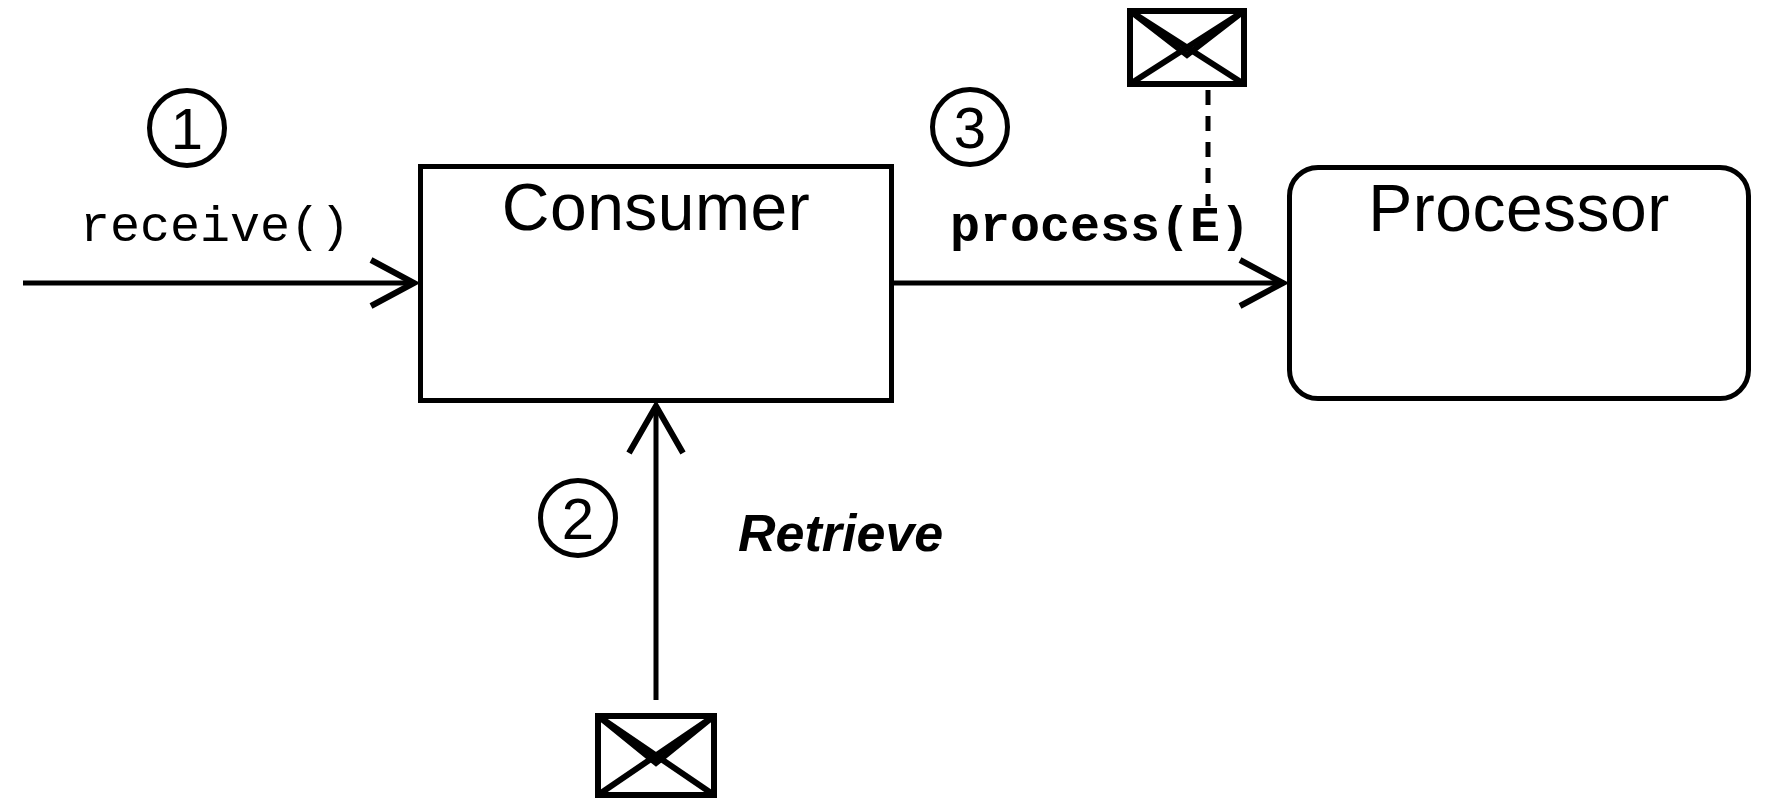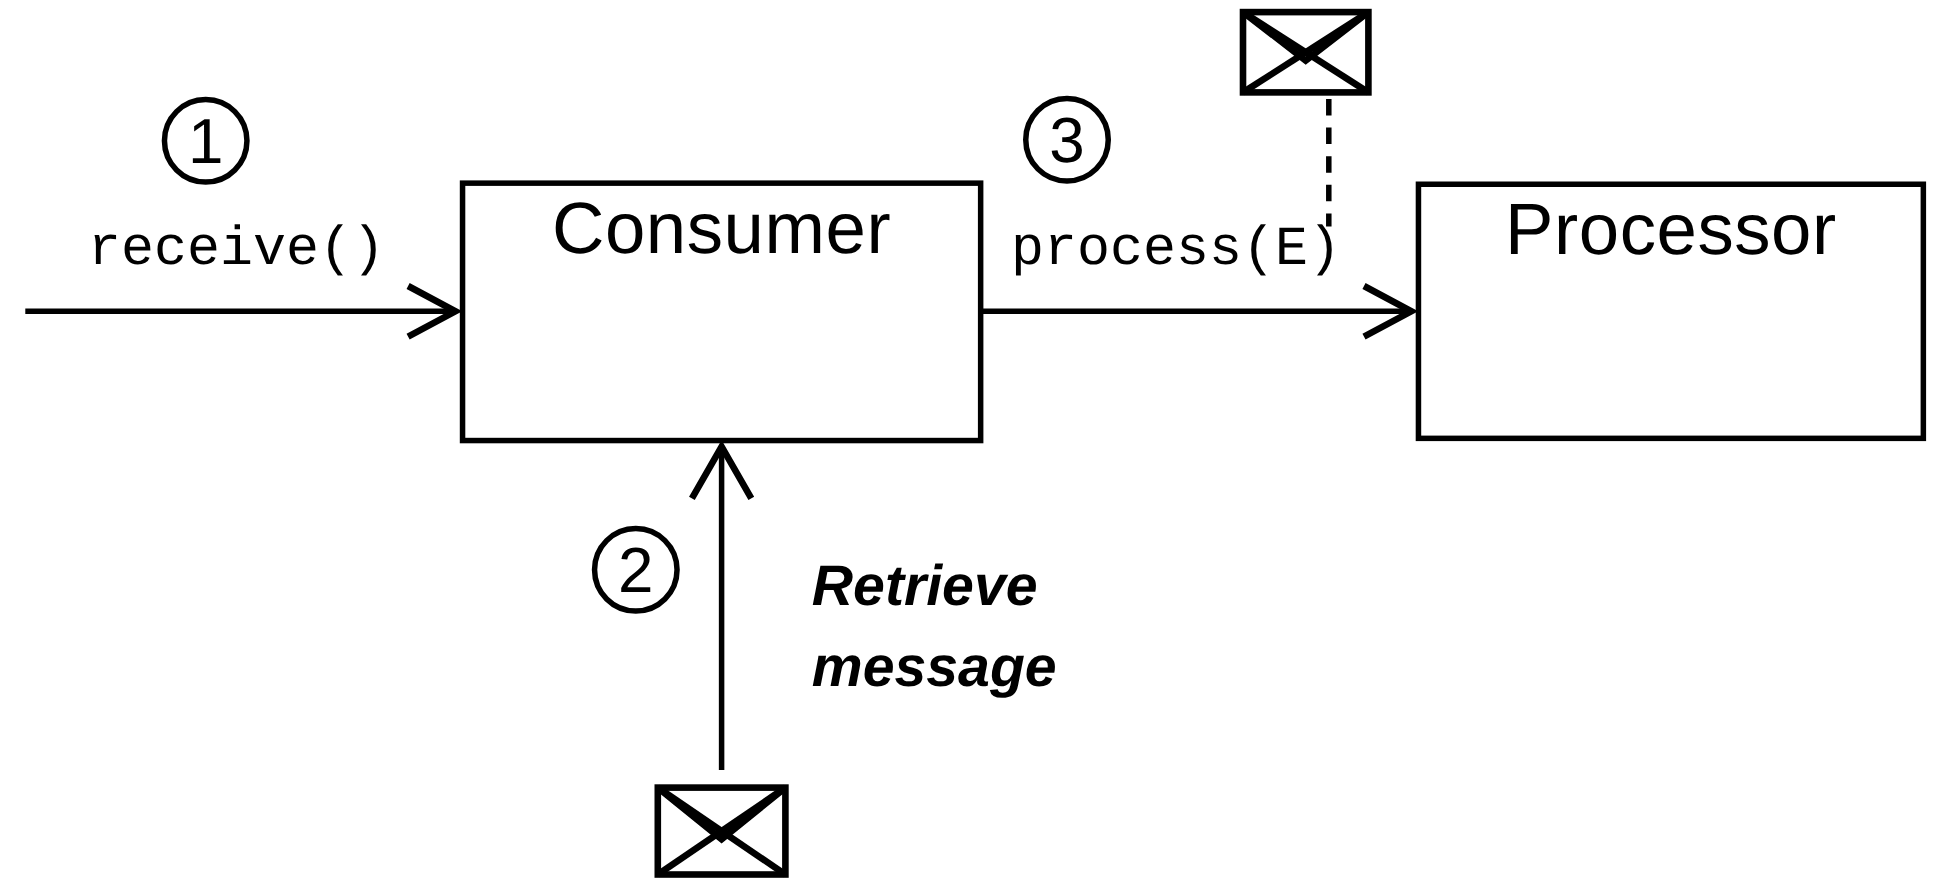--- a/index.html
+++ b/index.html
@@ -15,41 +15,41 @@
   .box{
     position:absolute;
     border:5px solid #000000;
     box-sizing:border-box;
     background:transparent;
     display:flex;align-items:flex-start;justify-content:center;
     font-size:66px;
     letter-spacing:0.5px;
   }
   .box-consumer{left:418px;top:164px;width:476px;height:239px;}
-  .box-processor{left:1287px;top:165px;width:464px;height:236px;}
+  .box-processor{left:1287px;top:165px;width:464px;height:236px;border-radius:31px;}
   .badge{
     position:absolute;
     width:80px;height:80px;
     border:5px solid #000000;border-radius:50%;
     box-sizing:border-box;
     display:flex;align-items:center;justify-content:center;
     font-size:58px;
   }
   .badge-1{left:147px;top:88px;}
   .badge-2{left:538px;top:478px;}
   .badge-3{left:930px;top:87px;}
   .mono-label{
     position:absolute;
     font-family:"Liberation Mono", monospace;
     font-size:50px;
     white-space:pre;
     text-align:right;
   }
   .lbl-receive{left:80px;top:199px;}
-  .lbl-process{left:919px;top:199px;}
+  .lbl-process{left:950px;top:199px;font-weight:bold;}
   .lbl-retrieve{
     position:absolute;
     left:738px;top:496px;
     font-style:italic;
     font-size:52px;
     line-height:74px;
     font-weight:bold;
   }
 </style>
 </head>
@@ -110,16 +110,15 @@
   <div class="badge badge-3">
     <span>3</span>
   </div>
 
   <div class="mono-label lbl-receive">receive()</div>
 
   <div class="mono-label lbl-process">process(E)</div>
 
   <div class="lbl-retrieve">
     <div>Retrieve</div>
-    <div>message</div>
   </div>
 
 </div>
 
 </body></html>

